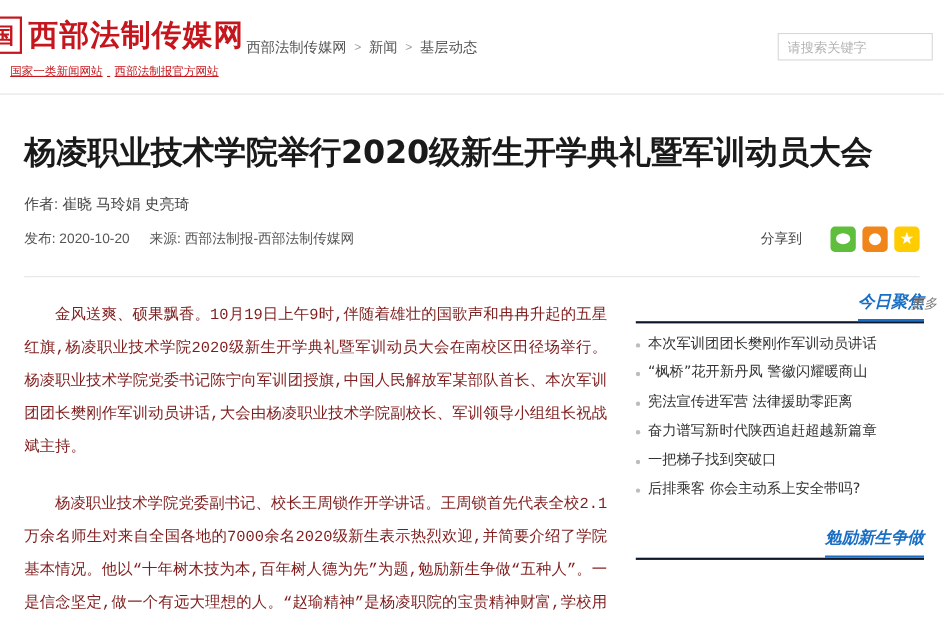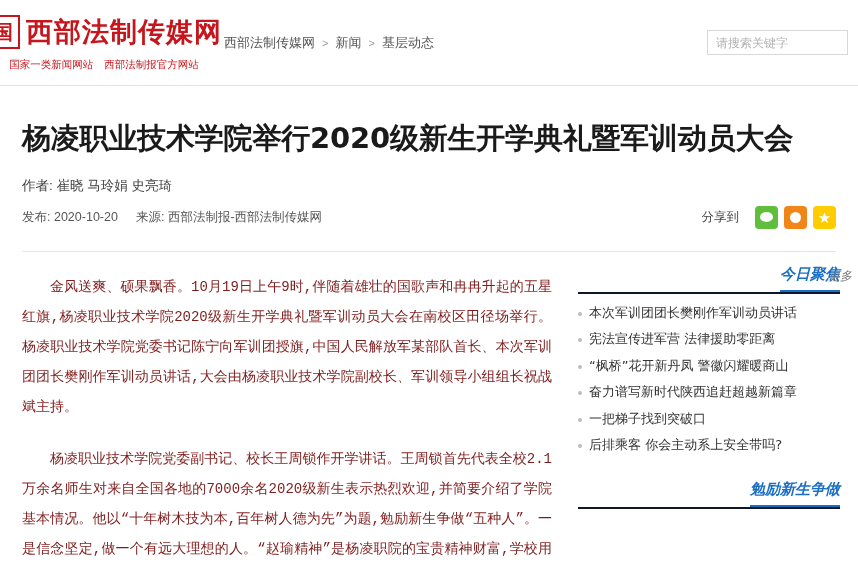--- a/index.html
+++ b/index.html
@@ -51,20 +51,21 @@
     letter-spacing: 1px;
     font-family: "DejaVu Serif", serif;
     white-space: nowrap;
   }
   .logo-sub {
     margin-top: 8px;
     font-size: 10.5px;
     color: #c4161c;
     letter-spacing: 0px;
     white-space: nowrap;
+    text-decoration: underline;
   }
   .logo-sub span { margin: 0 4px; }
 
   .crumb {
     flex: 1;
     padding-top: 34px;
     padding-left: 16px;
     font-size: 13px;
     color: #555;
     display: flex;
@@ -125,21 +126,21 @@
   }
   .meta-line .date { margin-right: 18px; }
   .share {
     position: absolute;
     right: 0;
     top: -3px;
     display: flex;
     align-items: center;
     gap: 6px;
   }
-  .share-label { font-size: 12.5px; color: #444; margin-right: 10px; }
+  .share-label { font-size: 12.5px; color: #444; margin-right: 20px; }
   .share-icon {
     width: 23px; height: 23px;
     border-radius: 4px;
     display: inline-block;
     position: relative;
   }
   .si-wechat { background: #5fbf3c; }
   .si-wechat::after {
     content: "";
     position: absolute; left: 5px; top: 6px;
@@ -307,22 +308,22 @@
     <p>杨凌职业技术学院党委副书记、校长王周锁作开学讲话。王周锁首先代表全校2.1万余名师生对来自全国各地的7000余名2020级新生表示热烈欢迎,并简要介绍了学院基本情况。他以“十年树木技为本,百年树人德为先”为题,勉励新生争做“五种人”。一是信念坚定,做一个有远大理想的人。“赵瑜精神”是杨凌职院的宝贵精神财富,学校用他的名字</p>
   </div>
 
   <div class="side-col">
     <div class="side-head">
       <span class="tt">今日聚焦</span>
       <span class="more">更多</span>
     </div>
     <ul class="side-list">
       <li>本次军训团团长樊刚作军训动员讲话</li>
+      <li>“枫桥”花开新丹凤 警徽闪耀暖商山</li>
       <li>宪法宣传进军营 法律援助零距离</li>
-      <li>“枫桥”花开新丹凤 警徽闪耀暖商山</li>
       <li>奋力谱写新时代陕西追赶超越新篇章</li>
       <li>一把梯子找到突破口</li>
       <li>后排乘客 你会主动系上安全带吗?</li>
     </ul>
 
     <div class="side-head side-head2">
       <span class="tt">勉励新生争做</span>
     </div>
   </div>
 </div>

